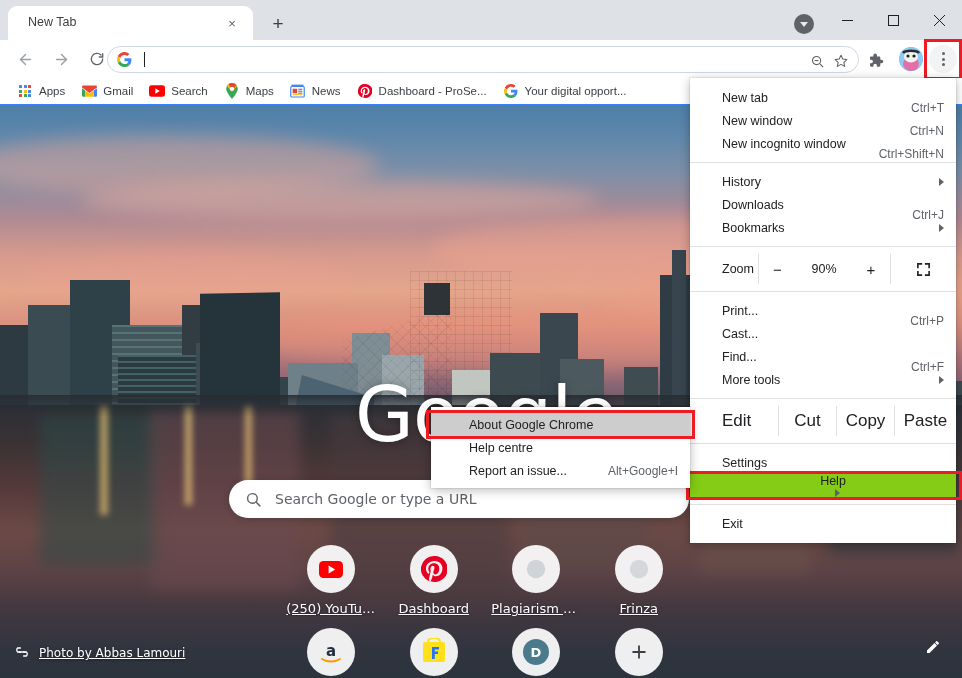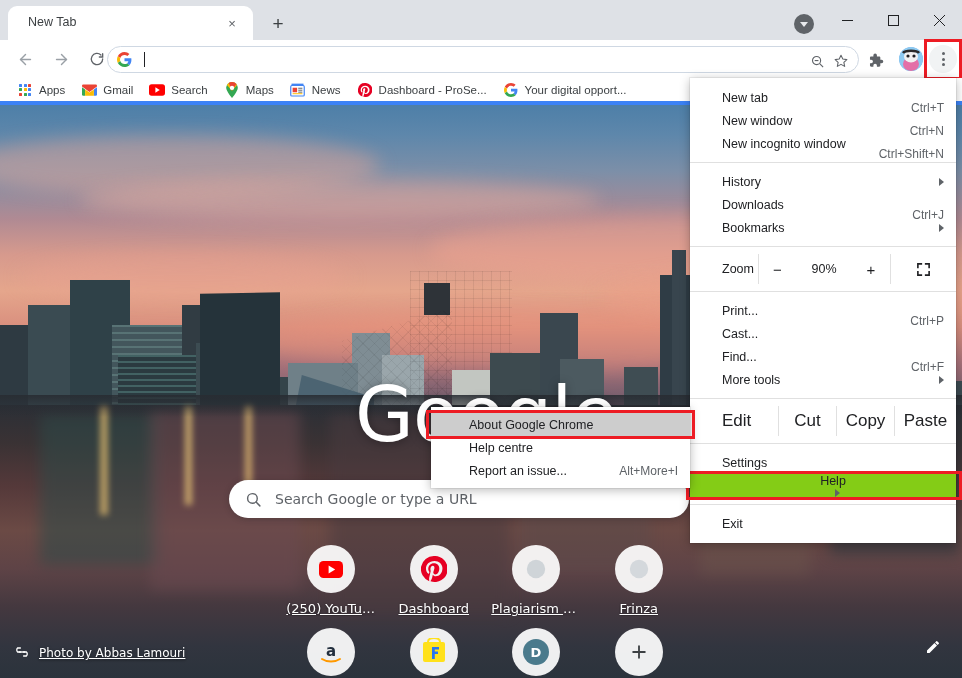--- a/index.html
+++ b/index.html
@@ -112,21 +112,21 @@
   .menu-btn-hl {
     position: absolute; left: 924px; top: 39px; width: 38px; height: 41px;
     border: 3px solid #ed1c24; pointer-events: none;
   }
 
   
   .bookmarks {
     position: absolute; left: 0; top: 78px; width: 962px; height: 27px;
     background: #fff;
     display: flex; align-items: center;
-    border-bottom: 4px solid #3b82f6;
+    border-bottom: 1px solid #3b82f6;
   }
   .bm {
     display: flex; align-items: center; gap: 6px;
     padding: 3px 7px; margin-left: 2px;
     border-radius: 4px; cursor: pointer;
     font-size: 11.5px; color: #3c4043; white-space: nowrap;
   }
   .bm:first-child { margin-left: 10px; }
   .bm-ico { width: 16px; height: 16px; display: flex; align-items: center; justify-content: center; flex: 0 0 16px; }
 
@@ -760,17 +760,17 @@
   <div class="submenu">
     <div class="smi selected">
       <span class="lbl">About Google Chrome</span>
       <span class="about-hl"></span>
     </div>
     <div class="smi">
       <span class="lbl">Help centre</span>
     </div>
     <div class="smi">
       <span class="lbl">Report an issue...</span>
-      <span class="accel">Alt+More+I</span>
+      <span class="accel">Alt+Google+I</span>
     </div>
   </div>
 
 </div>
 
 </body></html>

